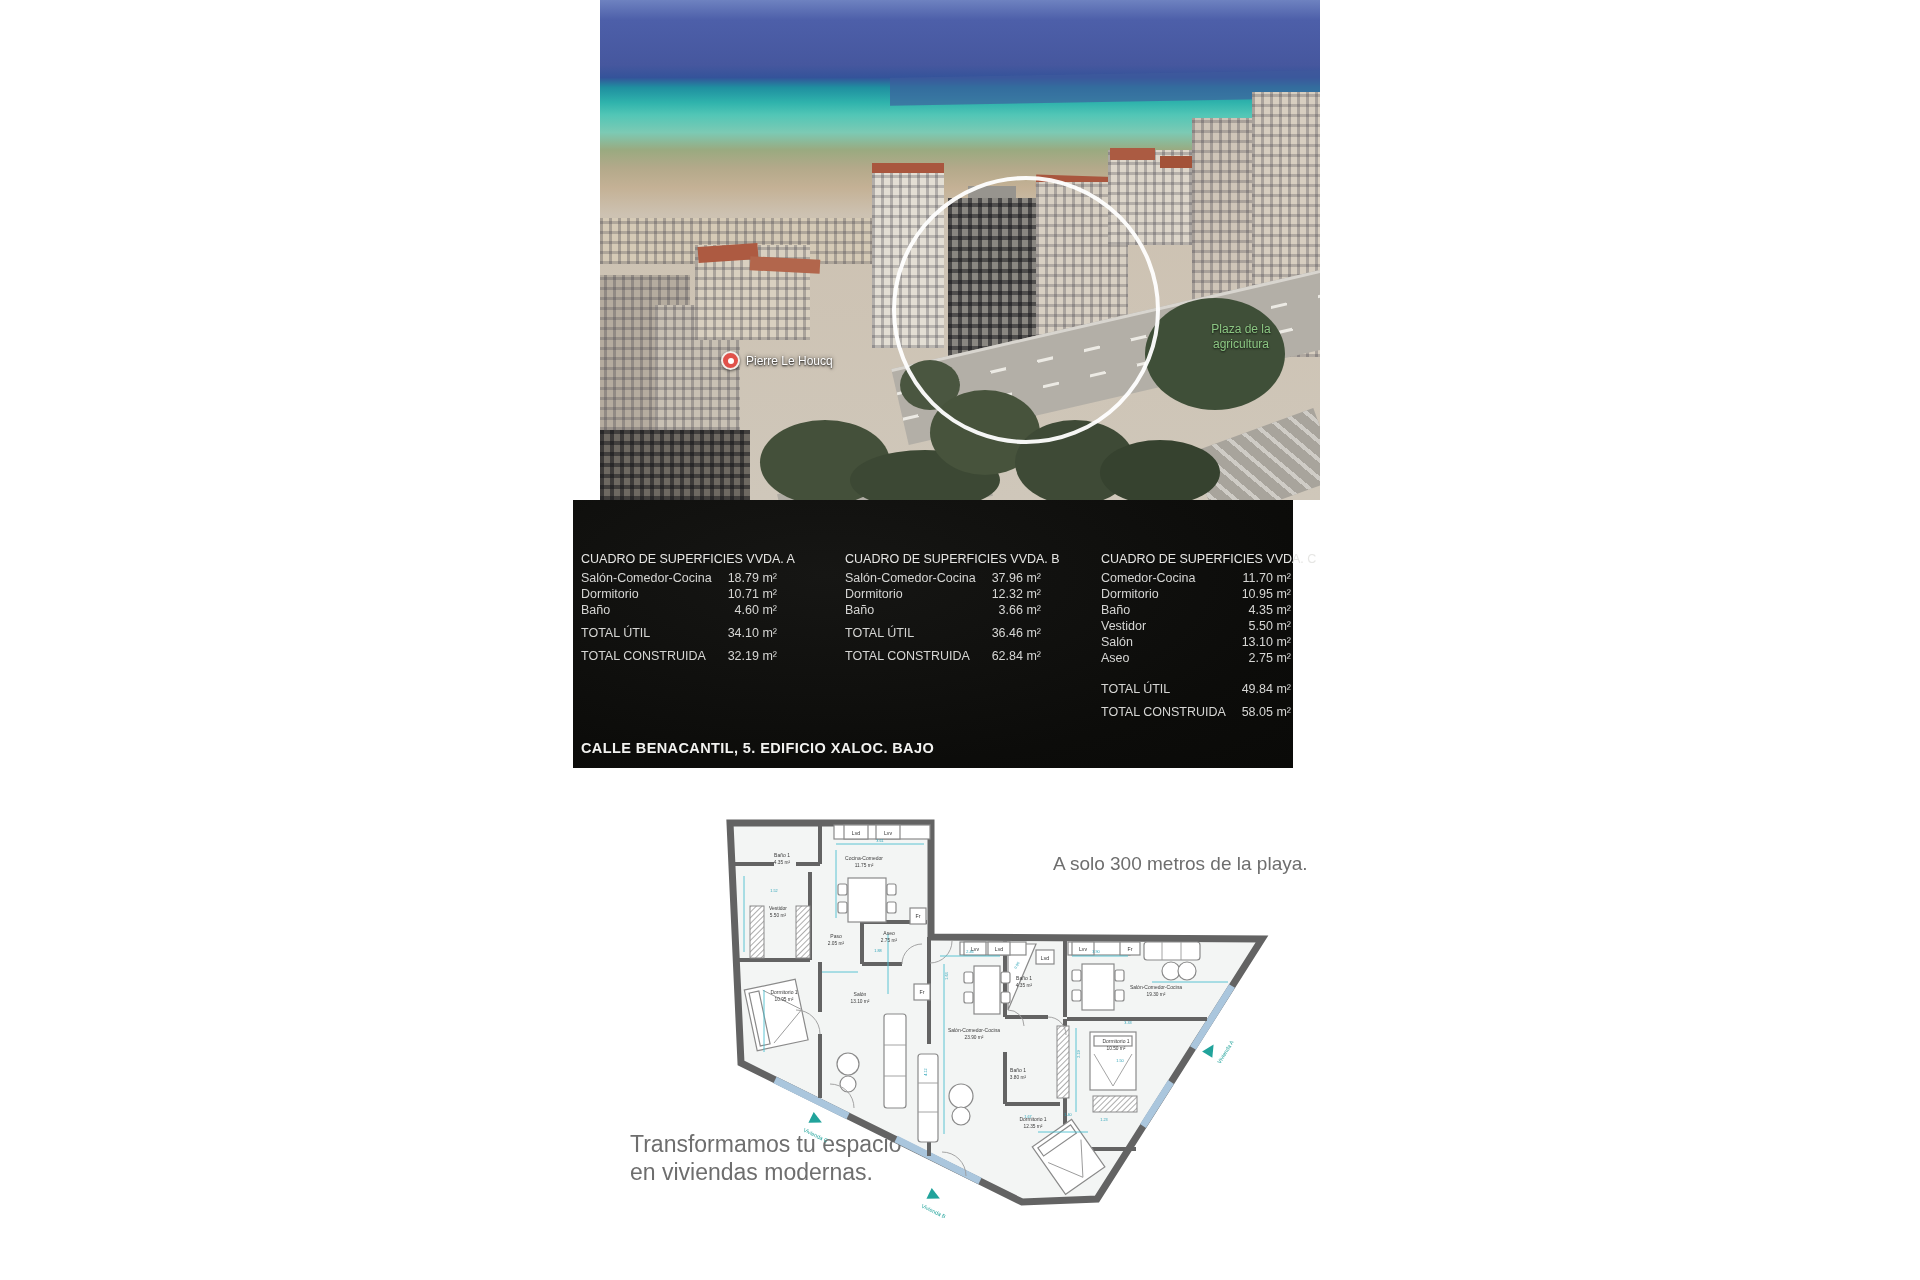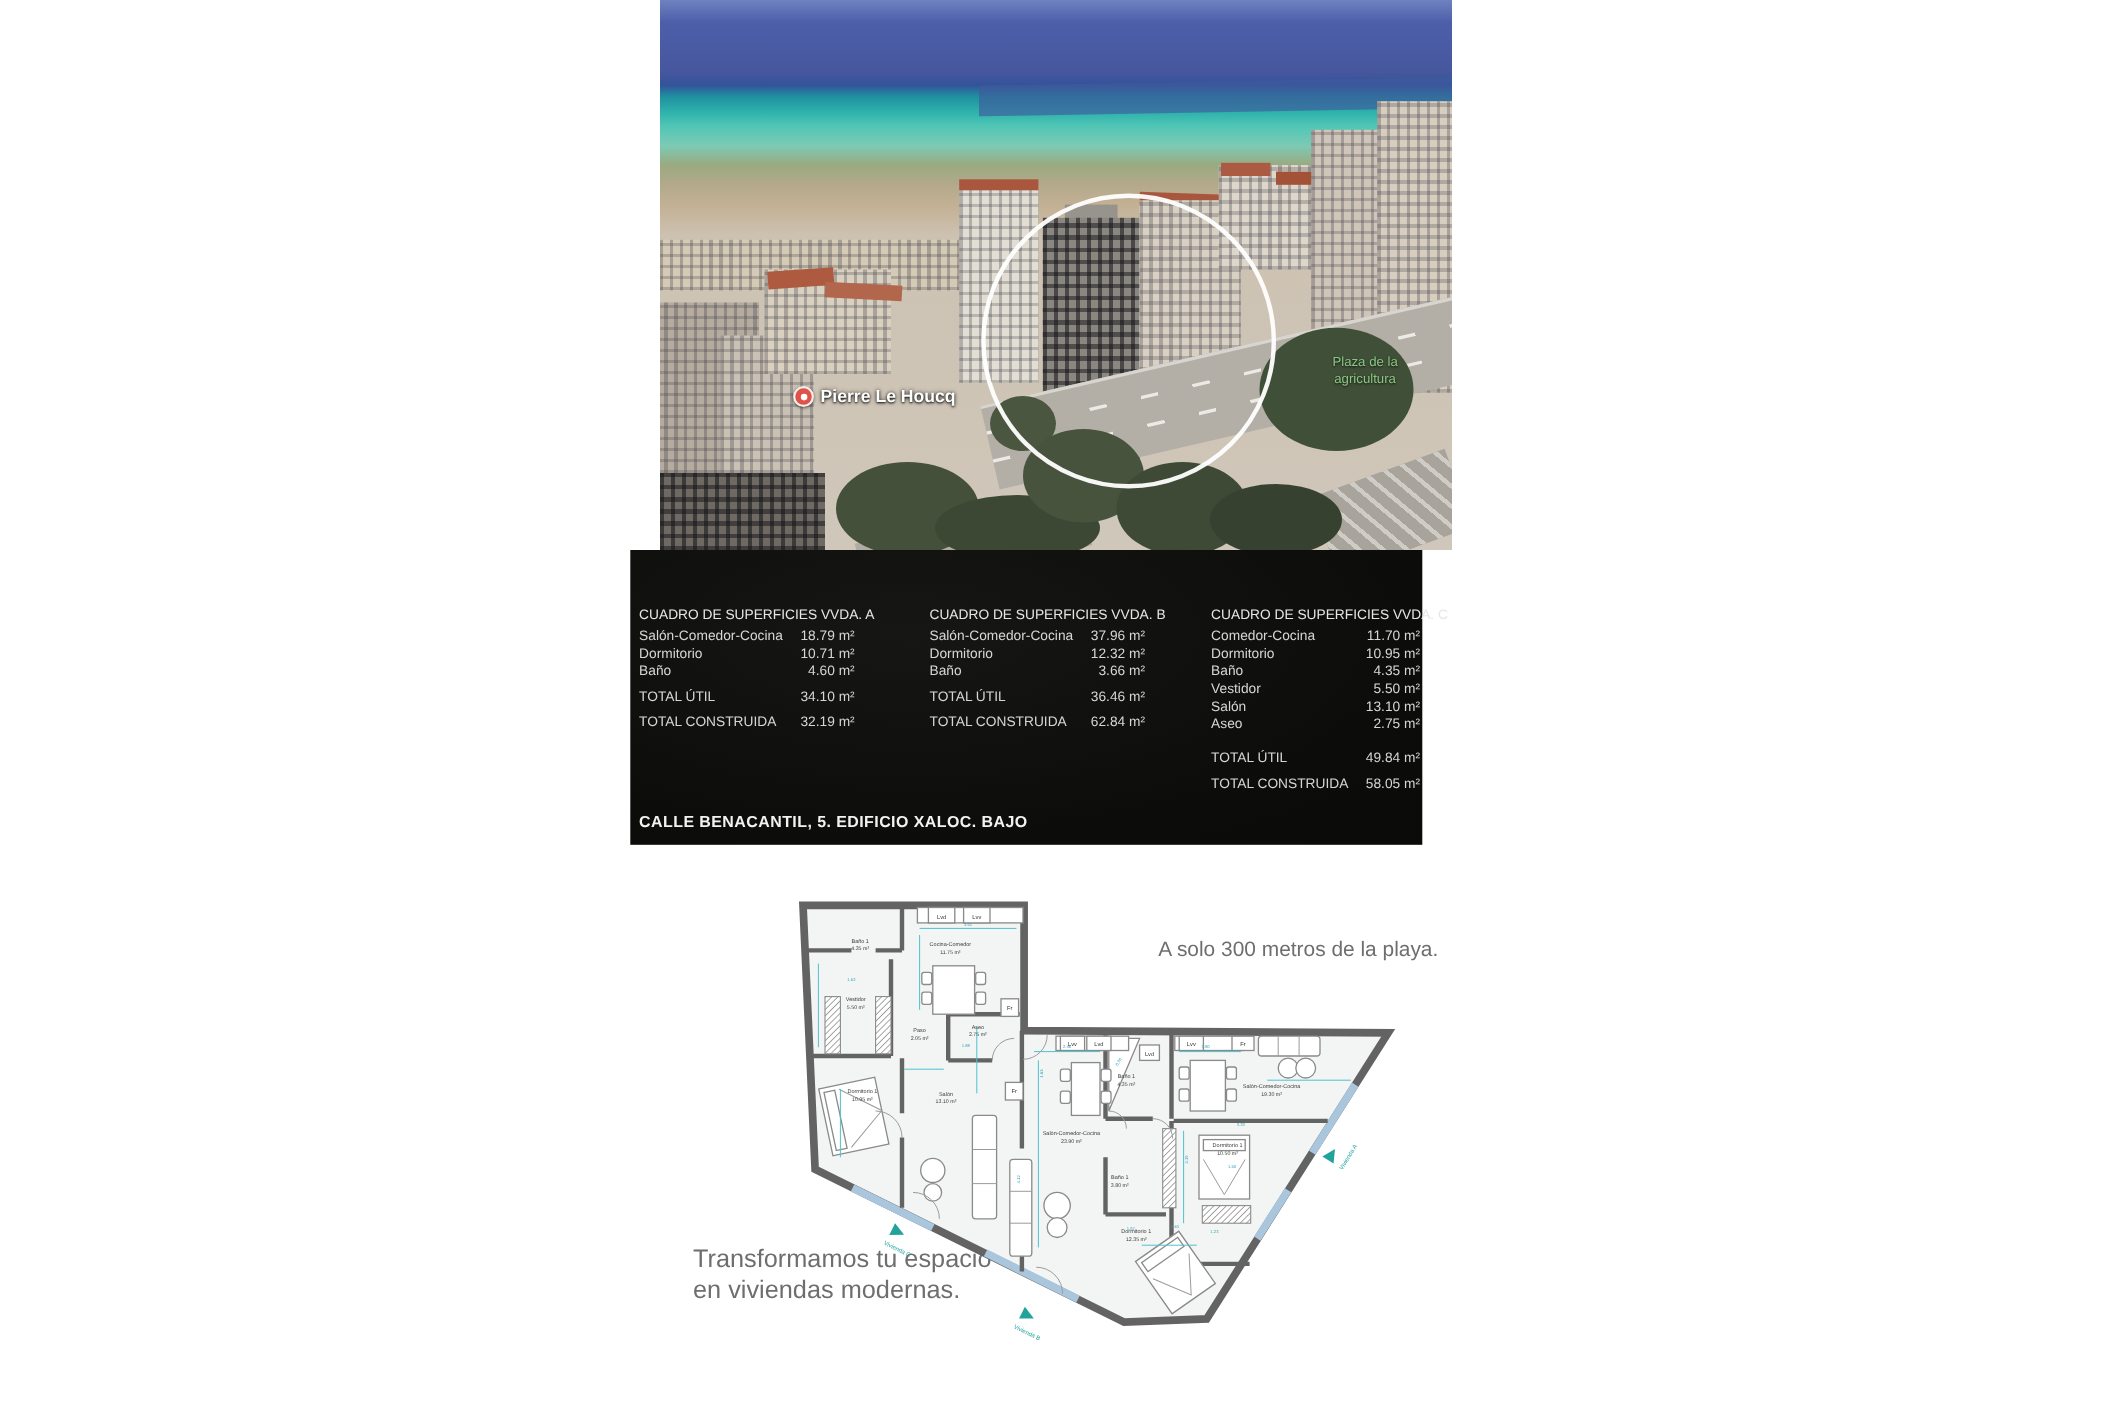--- a/index.html
+++ b/index.html
@@ -21,21 +21,21 @@
       repeating-linear-gradient(0deg, rgba(20,20,24,.5) 0 4px, transparent 4px 11px);}
   .tree{border-radius:50%;}
   .road-line{position:absolute;left:0;right:0;height:3px;
       background:repeating-linear-gradient(90deg,#eceae4 0 16px,transparent 16px 48px);}
   .circle-marker{position:absolute;left:292px;top:176px;width:260px;height:260px;border-radius:50%;
       border:4px solid rgba(255,255,255,.95);z-index:30;}
   .poi{position:absolute;left:121px;top:351px;z-index:31;display:flex;align-items:center;gap:6px;}
   .poi-pin{width:15px;height:15px;border-radius:50%;background:#e0514a;border:2px solid #f3eeea;
       box-shadow:0 1px 3px rgba(0,0,0,.6);position:relative;}
   .poi-pin::after{content:"";position:absolute;left:4.5px;top:4.5px;width:6px;height:6px;border-radius:50%;background:#fff;}
-  .poi-label{color:#ffffff;font-size:16px;text-shadow:0 1px 2px rgba(0,0,0,.9),0 0 4px rgba(0,0,0,.7);font-weight:bold;}
+  .poi-label{color:#ffffff;font-size:12px;text-shadow:0 1px 2px rgba(0,0,0,.9),0 0 4px rgba(0,0,0,.7);}
   .park-label{position:absolute;left:591px;top:322px;width:100px;text-align:center;z-index:31;
       color:#8cc783;font-size:12px;line-height:15px;text-shadow:0 1px 2px rgba(0,0,0,.8);}
 
   
   .panel{position:absolute;left:573px;top:500px;width:720px;height:268px;
       background:radial-gradient(120% 130% at 35% 28%, #161614 0%, #0c0c0a 55%, #080806 100%);
       color:#dadad8;}
   .s-table{position:absolute;top:51px;}
   .s-title{font-size:12.5px;line-height:16px;color:#e6e6e4;margin-bottom:3px;white-space:nowrap;}
   .s-row{display:flex;justify-content:space-between;font-size:12.5px;line-height:16px;color:#d6d6d4;}

